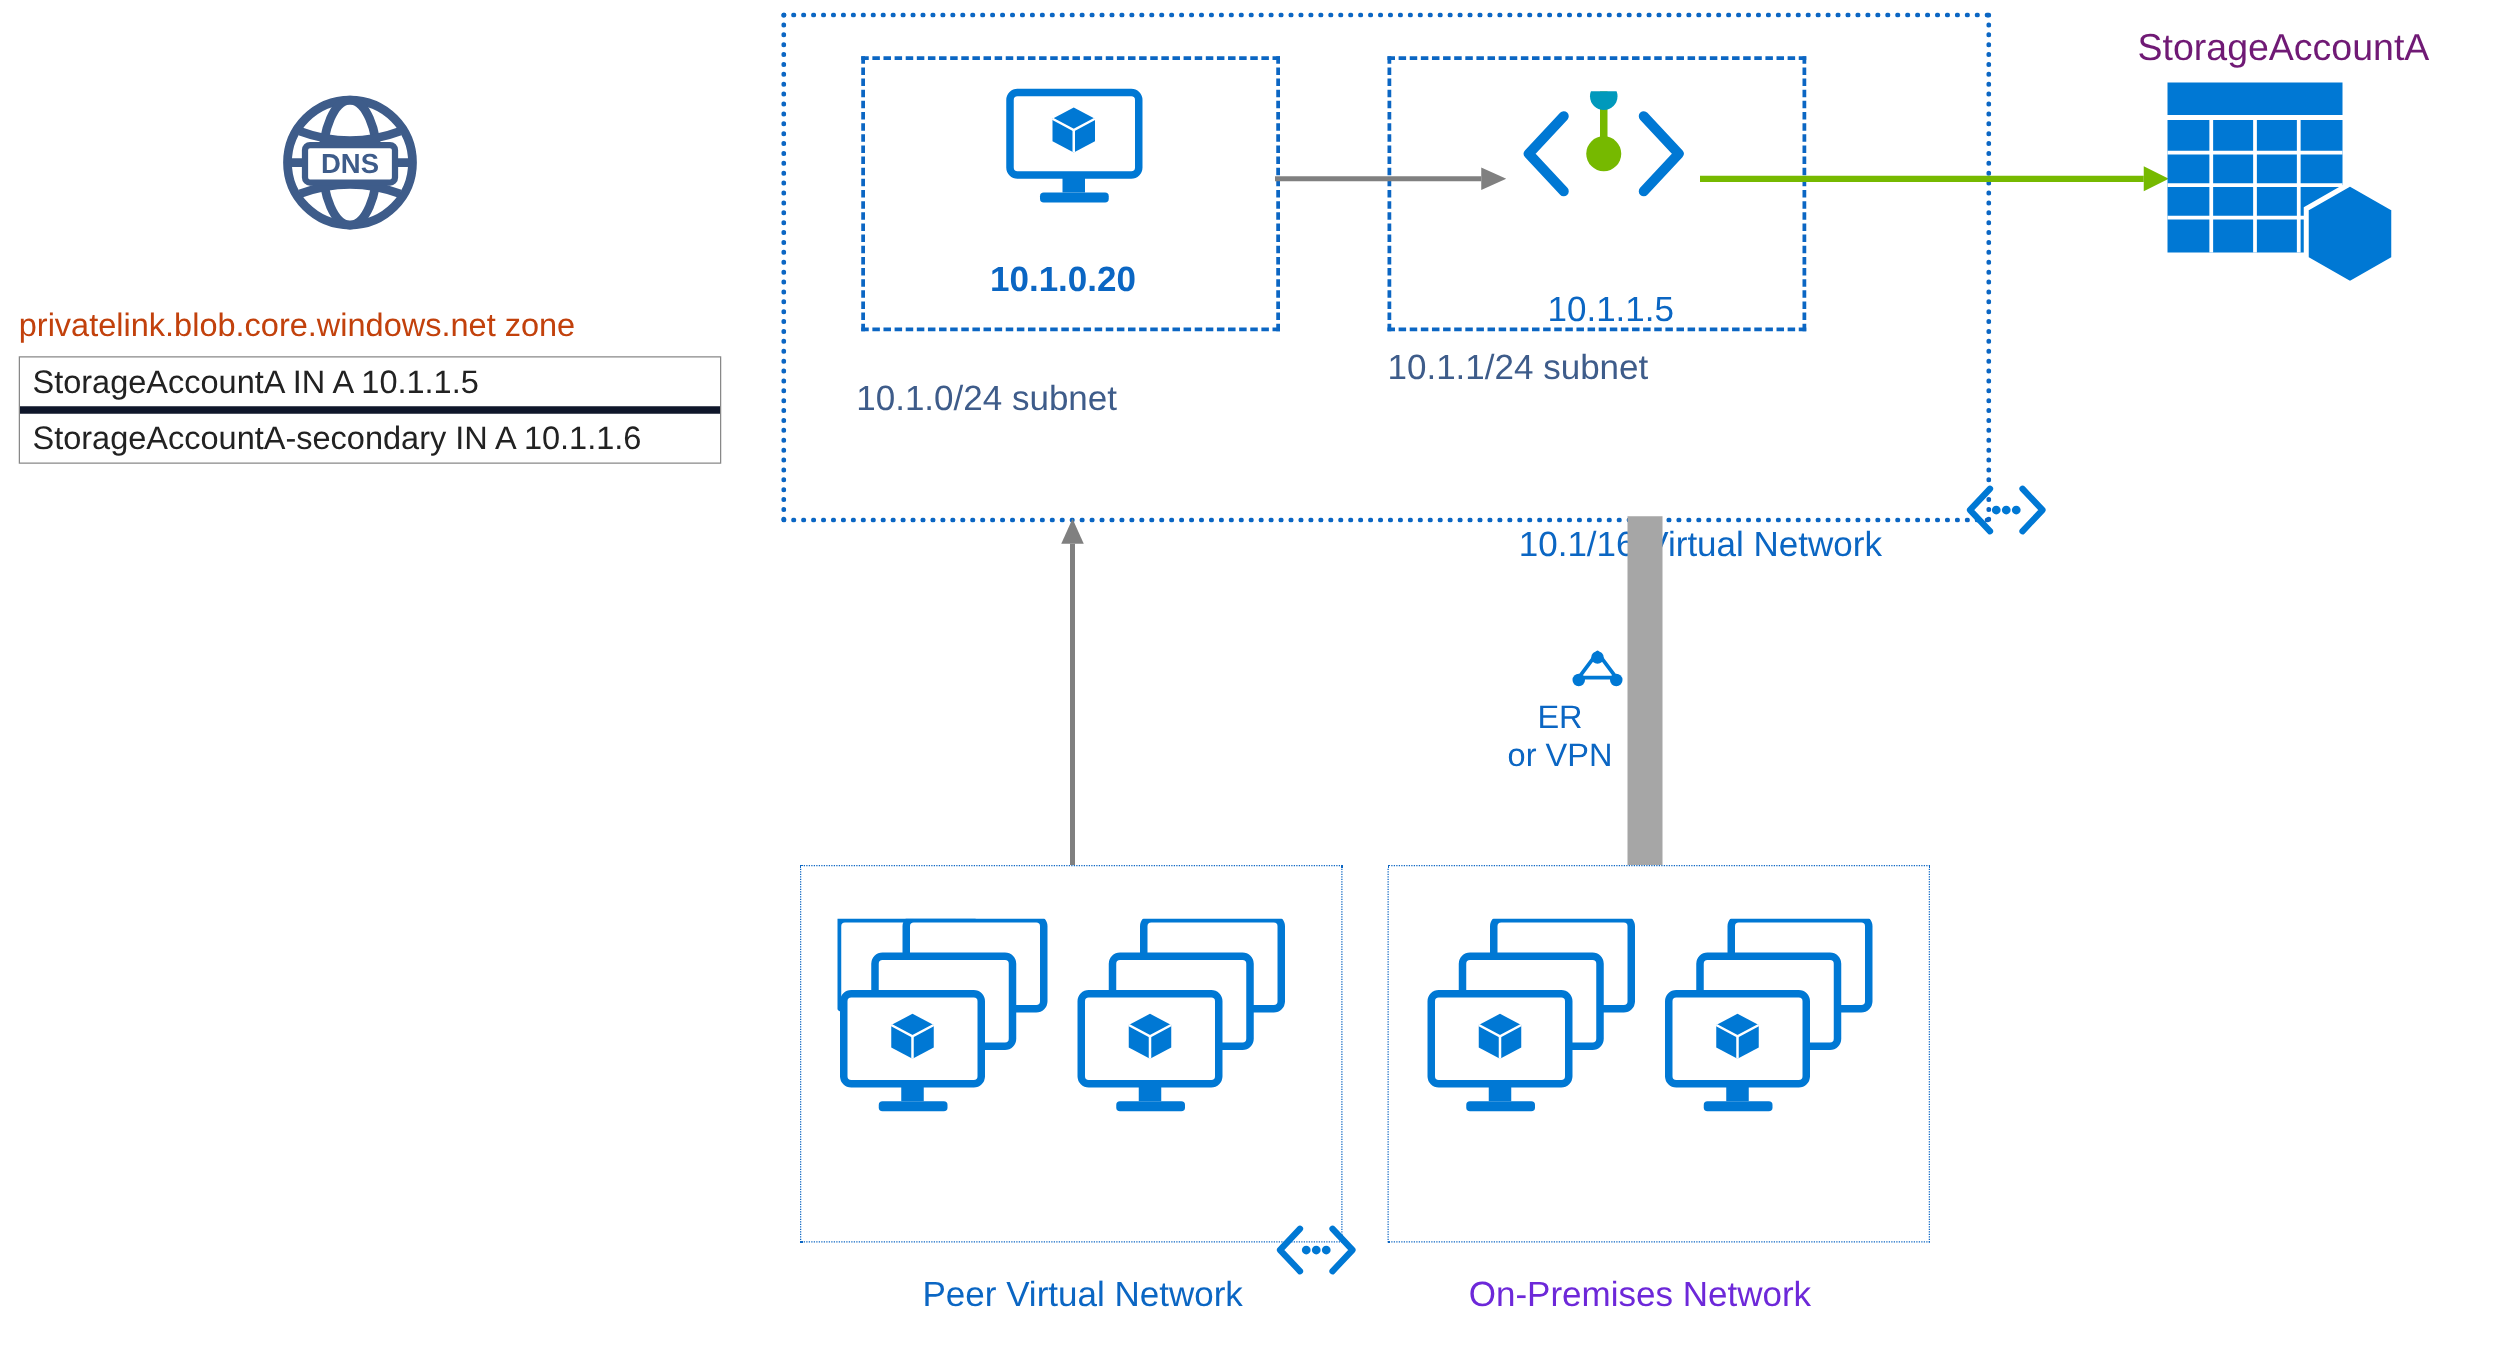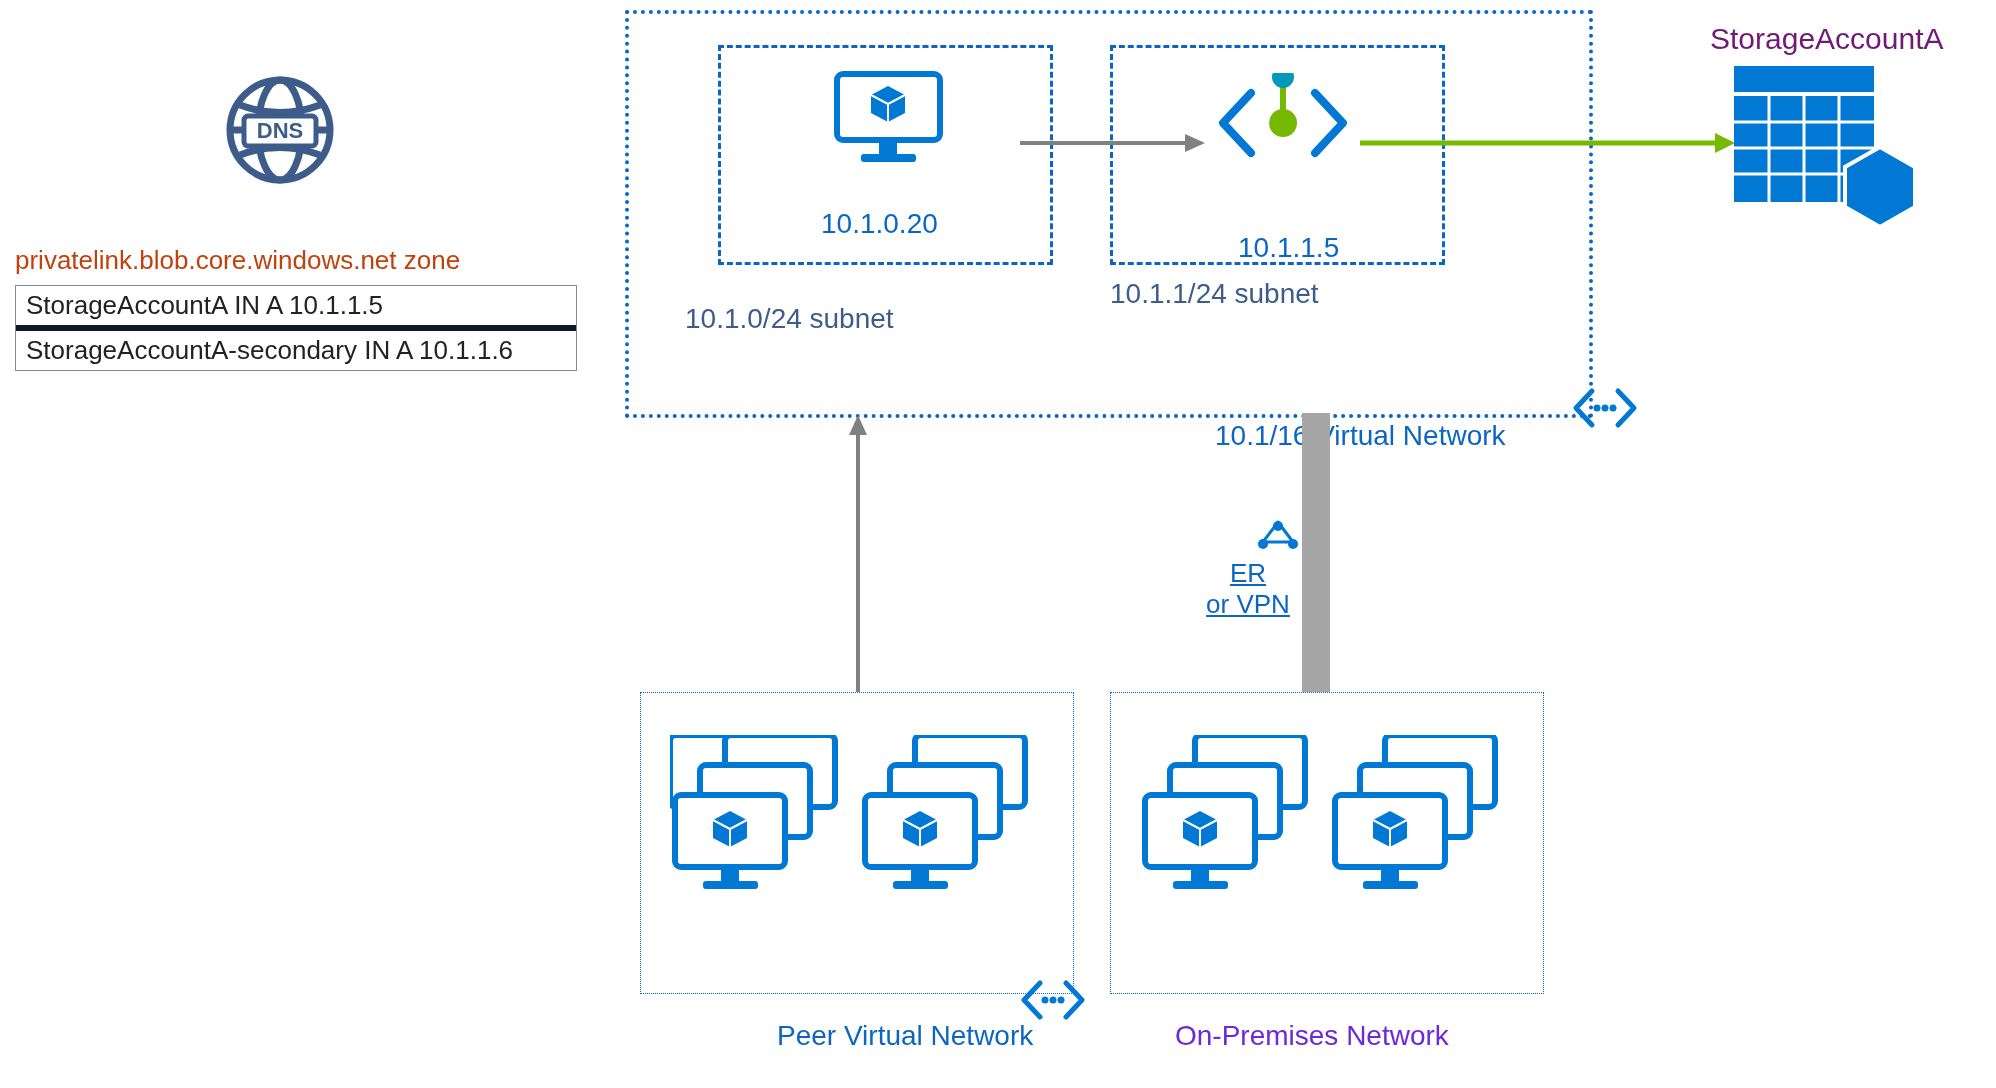--- a/index.html
+++ b/index.html
@@ -82,21 +82,21 @@
 
   <div class="abs dns-zone-title" style="left:15px; top:245px;">privatelink.blob.core.windows.net zone</div>
 
   <div class="abs dns-records" style="left:15px; top:285px; width:560px;">
     <div class="row">StorageAccountA IN A 10.1.1.5</div>
     <div class="row">StorageAccountA-secondary IN A 10.1.1.6</div>
   </div>
 
   <div class="abs vnet-box" style="left:625px; top:10px; width:960px; height:400px;"></div>
 
-  <div class="abs subnet-box" style="left:718px; top:45px; width:335px; height:220px;">
+  <div class="abs subnet-box" style="left:689px; top:45px; width:335px; height:220px;font-weight:bold;">
 
     <div class="abs" style="left:110px; top:20px;">
       <svg width="115" height="100" viewBox="0 0 115 100">
         <rect x="6" y="6" width="103" height="66" rx="6" fill="#fff" stroke="#0078D4" stroke-width="6"></rect>
         <rect x="48" y="74" width="18" height="12" fill="#0078D4"></rect>
         <rect x="30" y="86" width="55" height="8" rx="3" fill="#0078D4"></rect>
 
         <g transform="translate(40,18)">
           <polygon points="17,0 34,9 34,27 17,36 0,27 0,9" fill="#0078D4"></polygon>
           <polyline points="0,9 17,18 34,9" fill="none" stroke="#fff" stroke-width="2"></polyline>
@@ -183,37 +183,37 @@
   <div class="abs" style="left:1302px; top:413px; width:28px; height:282px; background:#a6a6a6;"></div>
 
   <div class="abs" style="left:1255px; top:520px;">
     <svg width="46" height="34" viewBox="0 0 46 34">
       <polygon points="23,2 8,22 38,22" fill="none" stroke="#0078D4" stroke-width="3" stroke-linejoin="round"></polygon>
       <circle cx="23" cy="6" r="5" fill="#0078D4"></circle>
       <circle cx="8" cy="24" r="5" fill="#0078D4"></circle>
       <circle cx="38" cy="24" r="5" fill="#0078D4"></circle>
     </svg>
   </div>
-  <div class="abs er-label" style="left:1198px; top:558px; width:100px;text-decoration:underline;">
+  <div class="abs er-label" style="left:1198px; top:558px; width:100px;">
     <span>ER</span><br>
     <span>or VPN</span>
   </div>
 
   <div class="abs lower-box" style="left:640px; top:692px; width:432px; height:300px;"></div>
 
   <div class="abs" style="left:1018px; top:975px;">
     <svg width="70" height="50" viewBox="0 0 70 50">
       <polyline points="22,8 6,25 22,42" fill="none" stroke="#0078D4" stroke-width="5" stroke-linecap="round" stroke-linejoin="round"></polyline>
       <polyline points="48,8 64,25 48,42" fill="none" stroke="#0078D4" stroke-width="5" stroke-linecap="round" stroke-linejoin="round"></polyline>
       <circle cx="27" cy="25" r="3.5" fill="#0078D4"></circle>
       <circle cx="35" cy="25" r="3.5" fill="#0078D4"></circle>
       <circle cx="43" cy="25" r="3.5" fill="#0078D4"></circle>
     </svg>
   </div>
-  <div class="abs net-caption" style="left:777px; top:1020px; color:#0b66c3;text-align:right;">Peer Virtual Network</div>
+  <div class="abs net-caption" style="left:738px; top:1020px; color:#0b66c3;text-align:right;">Peer Virtual Network</div>
 
   <div class="abs lower-box" style="left:1110px; top:692px; width:432px; height:300px;"></div>
   <div class="abs net-caption" style="left:1175px; top:1020px; color:#6d28d9;">On-Premises Network</div>
 
   <div class="abs" style="left:670px; top:735px;">
     <svg width="200" height="180" viewBox="0 0 200 180">
       <g id="mon">
         <rect x="0" y="0" width="110" height="72" rx="6" fill="#fff" stroke="#0078D4" stroke-width="6"></rect>
         <rect x="46" y="74" width="18" height="12" fill="#0078D4"></rect>
         <rect x="28" y="86" width="55" height="8" rx="3" fill="#0078D4"></rect>

